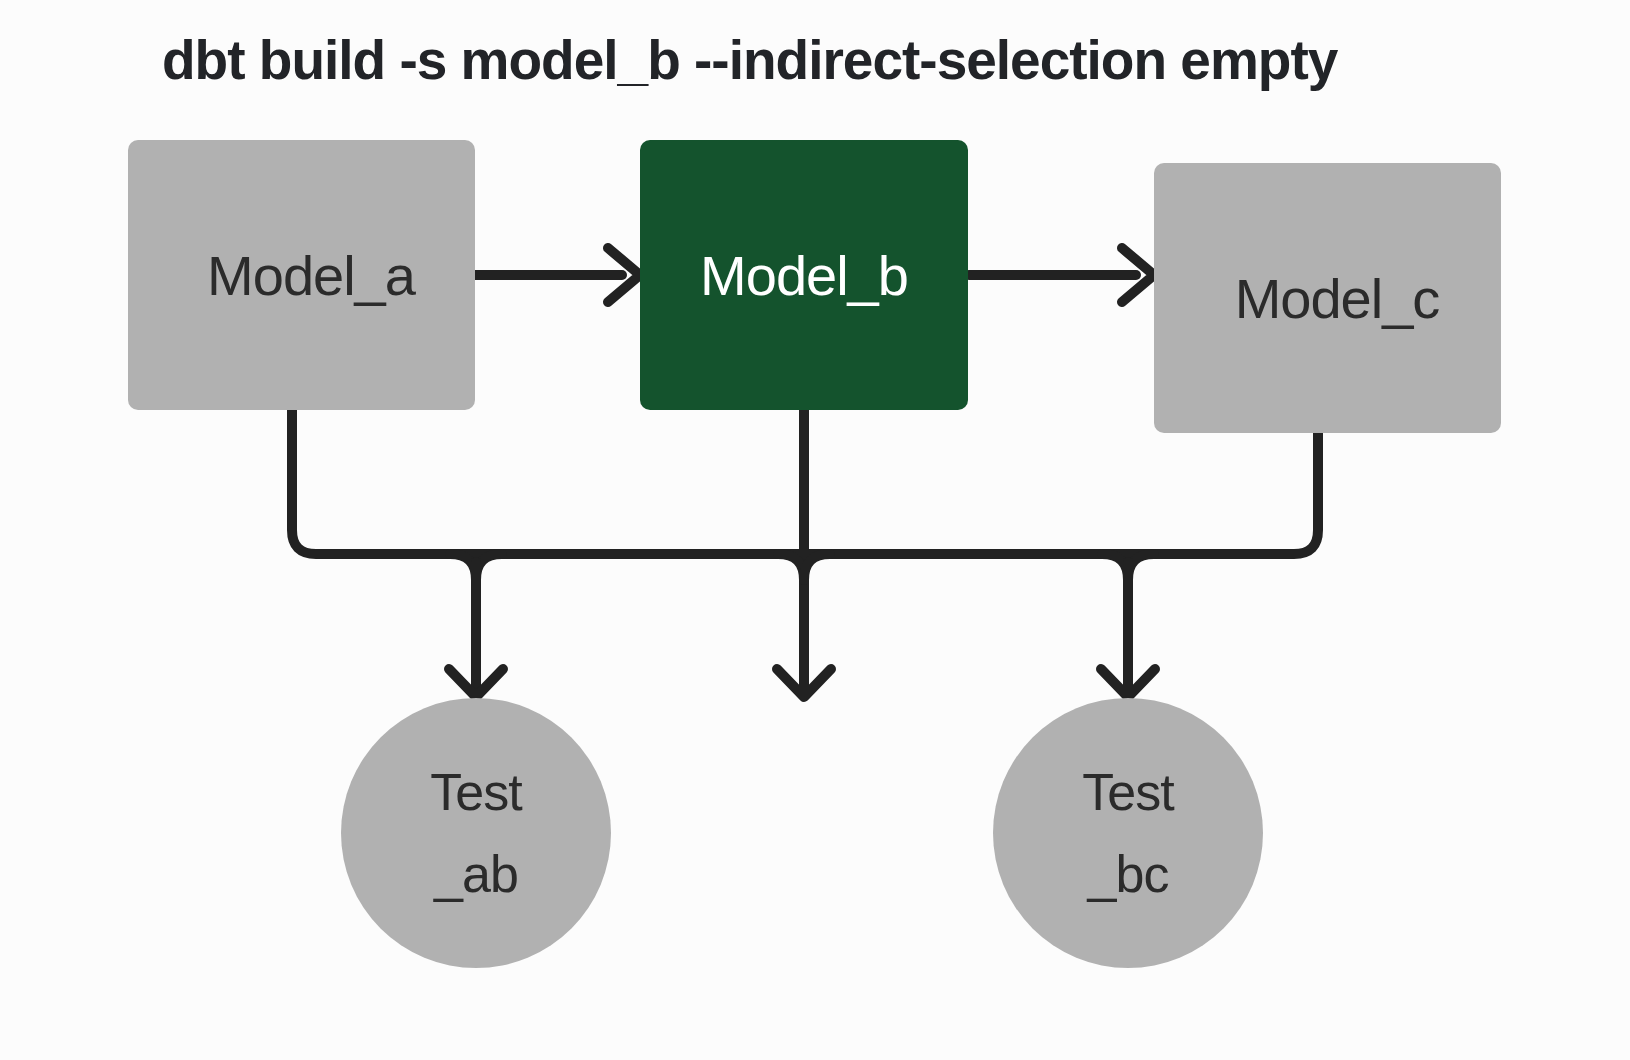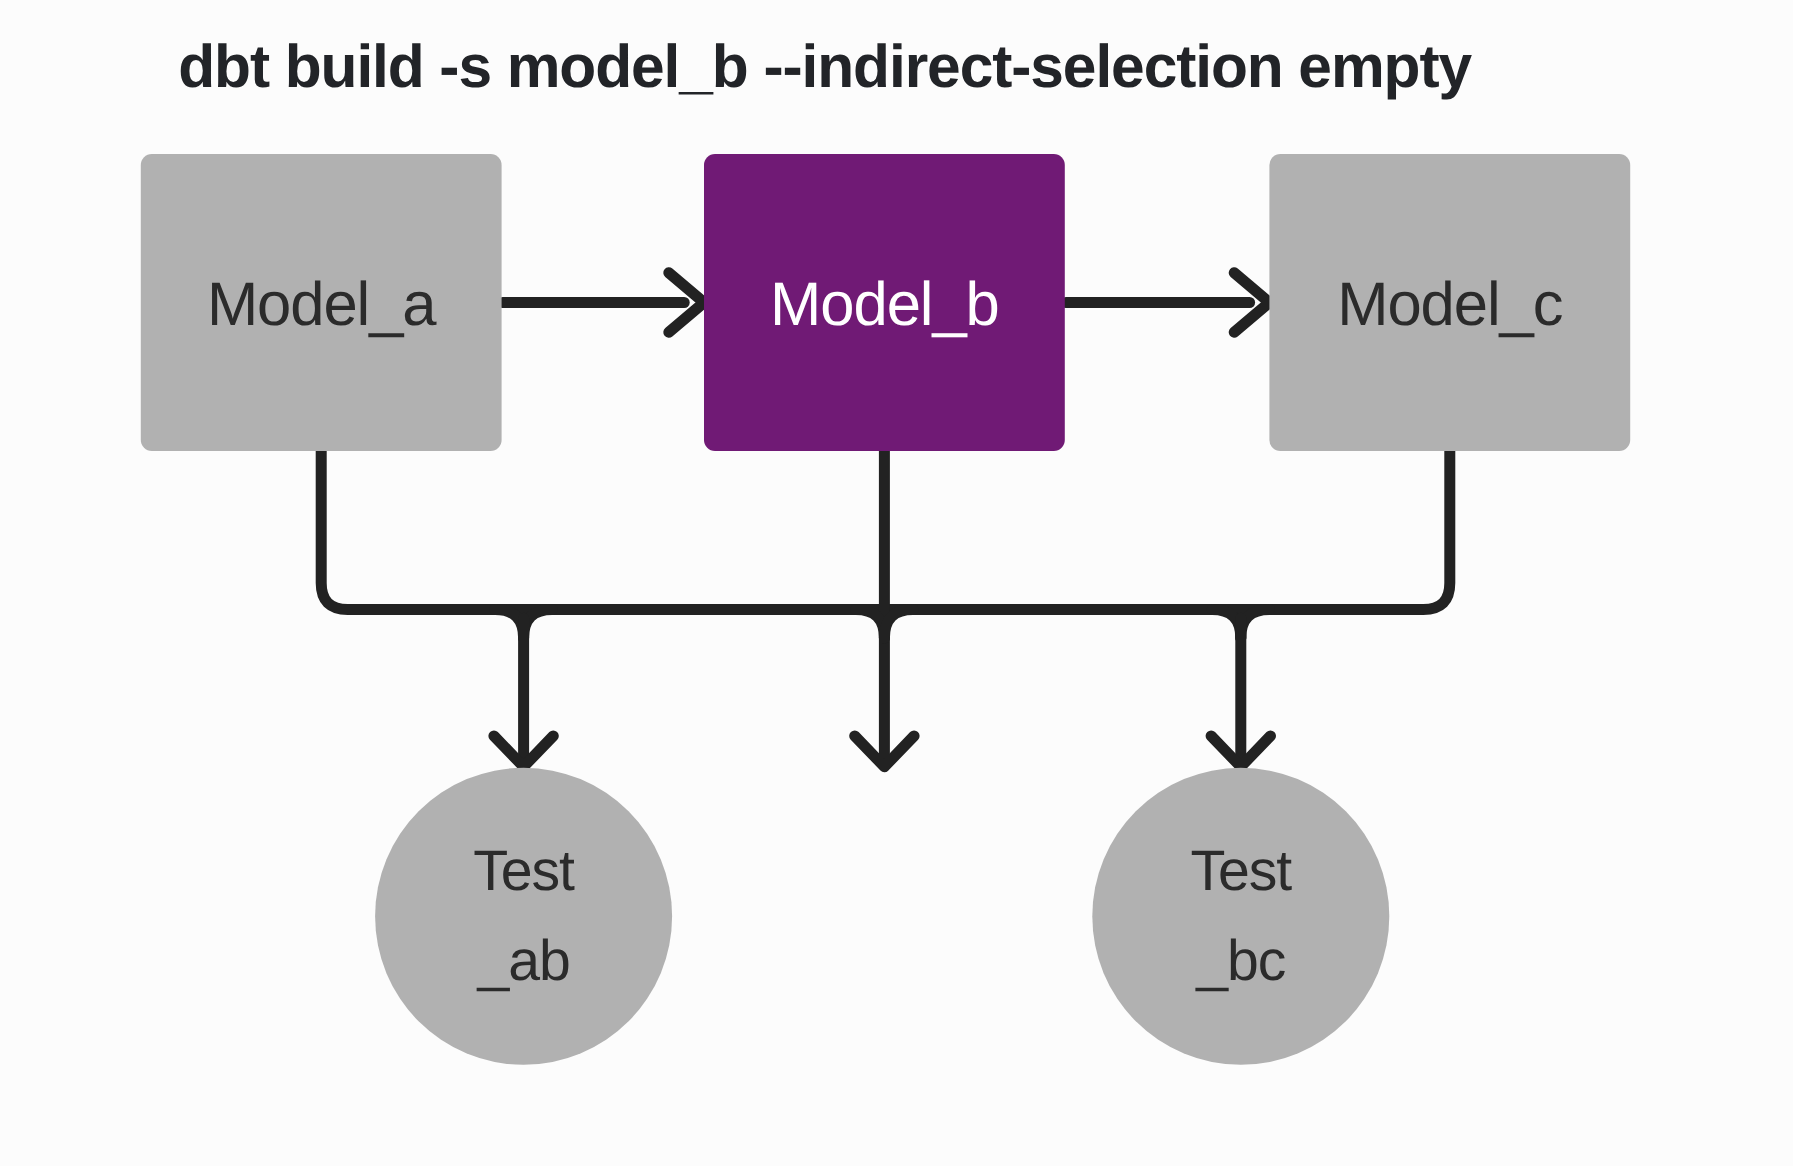--- a/index.html
+++ b/index.html
@@ -49,28 +49,29 @@
     align-items: center;
     justify-content: center;
     font-size: 56px;
     font-weight: 500;
     letter-spacing: -1px;
     white-space: nowrap;
   }
   .node-box.unselected {
     background: #B1B1B1;
     color: #2B2B2B;
+    padding-left: 19px;
   }
   .node-box.selected {
-    background: #701a75;
+    background: #14532d;
     color: #FFFFFF;
   }
   #node-model-a { left: 128px; }
   #node-model-b { left: 640px; }
-  #node-model-c { left: 1154px; }
+  #node-model-c { left: 1154px; margin-top: 23px; }
   .node-circle {
     position: absolute;
     top: 698px;
     width: 270px;
     height: 270px;
     border-radius: 50%;
     background: #B1B1B1;
     color: #2B2B2B;
     display: flex;
     flex-direction: column;

